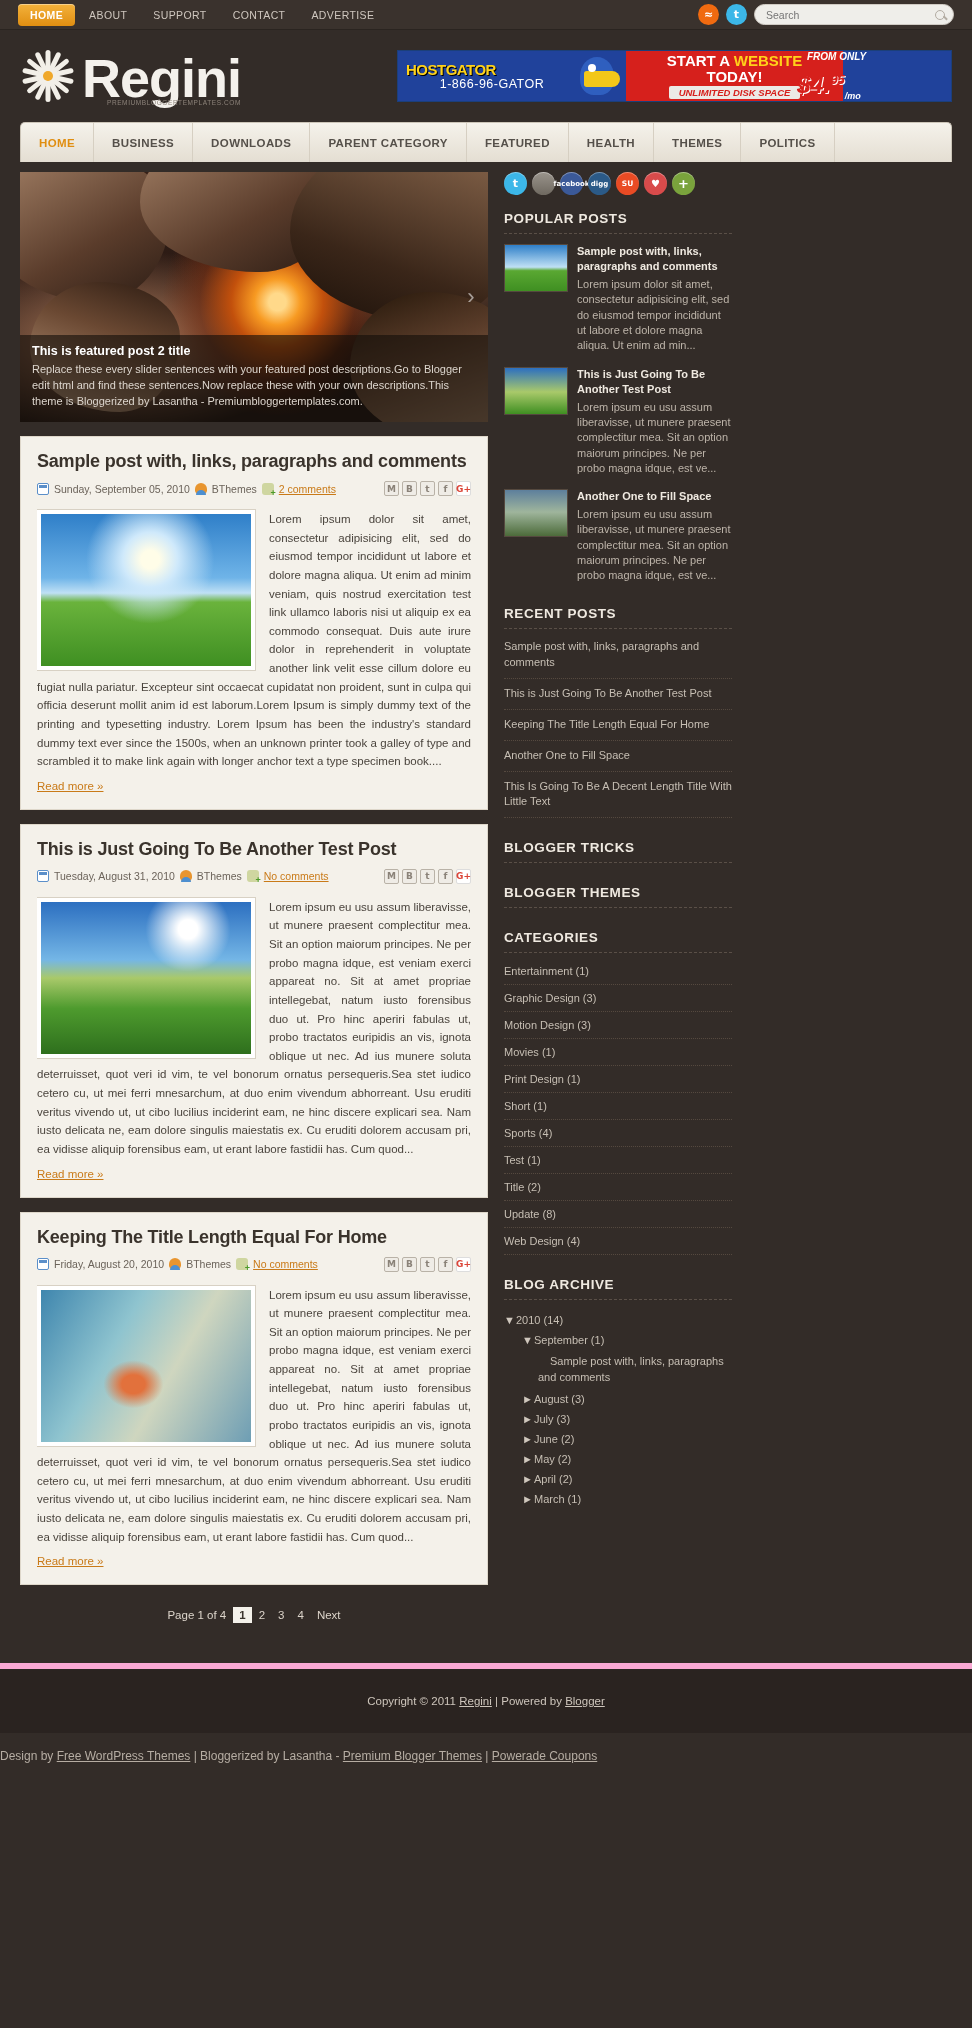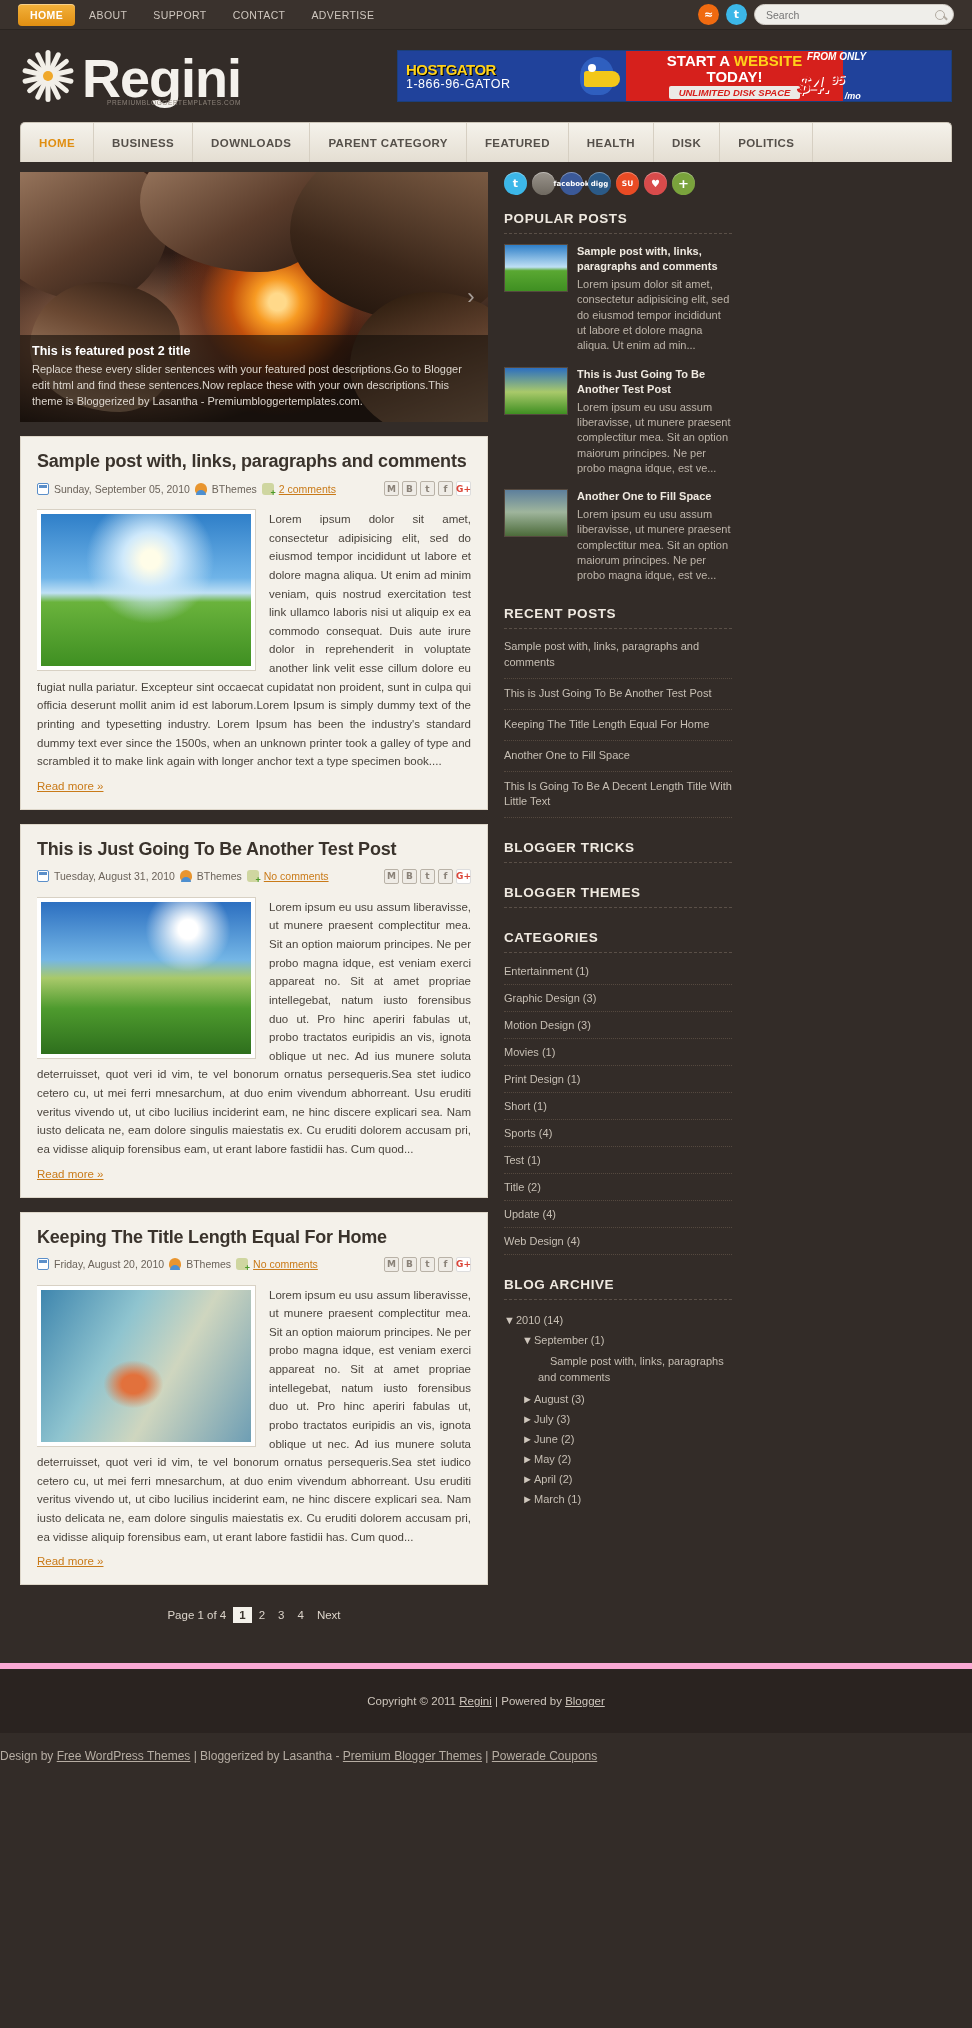--- a/index.html
+++ b/index.html
@@ -84,21 +84,21 @@
   .adbanner{
     margin-left:auto; width:555px; height:52px; display:flex;
     border:1px solid #1b3f7a; overflow:hidden; font-family:"Liberation Sans",sans-serif;
   }
   .ad-left{
     width:180px; background:#20429b; color:#ffd21a; position:relative;
     display:flex; flex-direction:column; justify-content:center; padding-left:8px;
   }
   .ad-left .t1{ font-size:15px; font-weight:bold; letter-spacing:-.5px;
     text-shadow:1px 1px 0 #000; line-height:1; }
-  .ad-left .t2{ font-size:12.5px; color:#fff; letter-spacing:.5px; }
+  .ad-left .t2{ font-size:12.5px; color:#fff; letter-spacing:.5px;text-align:center; }
   .ad-gator{
     width:48px; background:#20429b; position:relative;
   }
   .ad-gator .g1{ position:absolute; left:2px; top:6px; width:34px; height:38px;
      background:#2f5fbf; border-radius:50% 50% 40% 40%; }
   .ad-gator .g2{ position:absolute; left:6px; top:20px; width:36px; height:16px;
      background:#f3c719; border-radius:4px 12px 12px 4px; }
   .ad-gator .g3{ position:absolute; left:10px; top:13px; width:8px; height:8px;
      background:#fff; border-radius:50%; }
   .ad-mid{
@@ -386,21 +386,21 @@
 </div>
 
 <div class="navwrap">
   <nav class="mainnav" id="mainnav">
       <a href="#" class="active">HOME</a>
       <a href="#">BUSINESS</a>
       <a href="#">DOWNLOADS</a>
       <a href="#">PARENT CATEGORY</a>
       <a href="#">FEATURED</a>
       <a href="#">HEALTH</a>
-      <a href="#">DISK</a>
+      <a href="#">THEMES</a>
       <a href="#">POLITICS</a>
     </nav>
 </div>
 
 <div class="wrap">
 
   <div class="content">
 
     <div class="slider">
       <div class="sky">
@@ -543,21 +543,21 @@
       <div id="cats">
           <div class="cat">Entertainment (1)</div>
           <div class="cat">Graphic Design (3)</div>
           <div class="cat">Motion Design (3)</div>
           <div class="cat">Movies (1)</div>
           <div class="cat">Print Design (1)</div>
           <div class="cat">Short (1)</div>
           <div class="cat">Sports (4)</div>
           <div class="cat">Test (1)</div>
           <div class="cat">Title (2)</div>
-          <div class="cat">Update (4)</div>
+          <div class="cat">Update (8)</div>
           <div class="cat">Web Design (4)</div>
         </div>
     </div>
 
     <div class="sb-block">
       <div class="sb-title">BLOG ARCHIVE</div>
       <div class="dashed"></div>
       <div id="arch">
           <div class="arch lvl1"><span class="tri">▼</span><span>2010 (14)</span></div>
           <div class="arch lvl2"><span class="tri">▼</span><span>September (1)</span></div>

